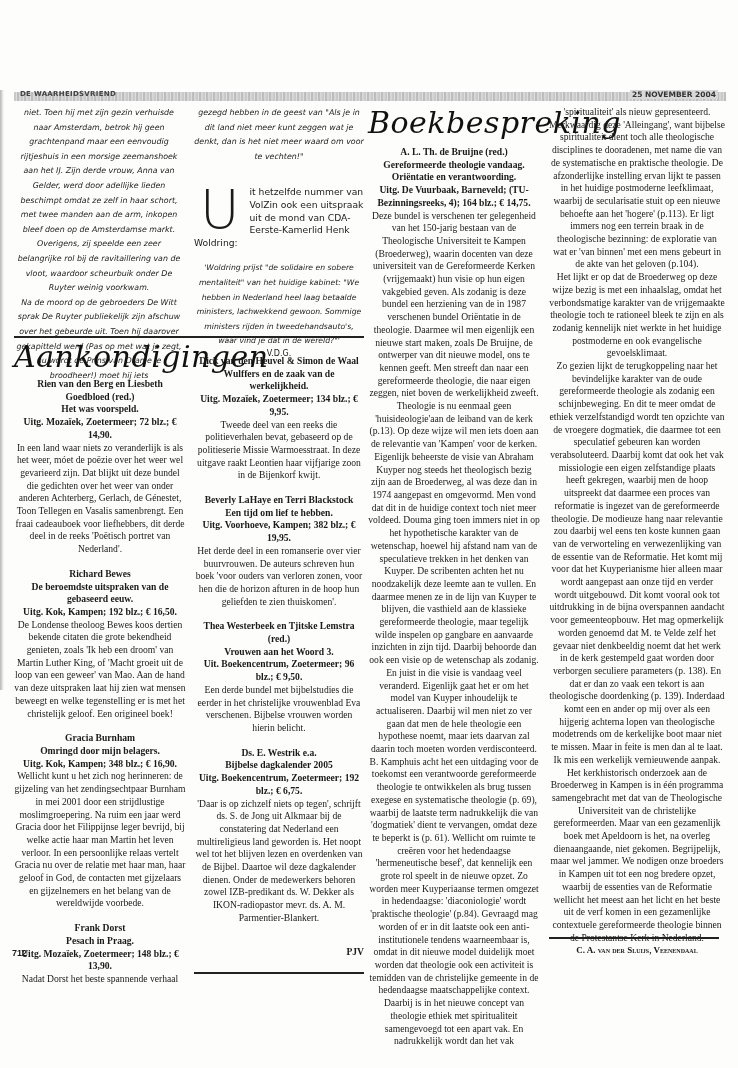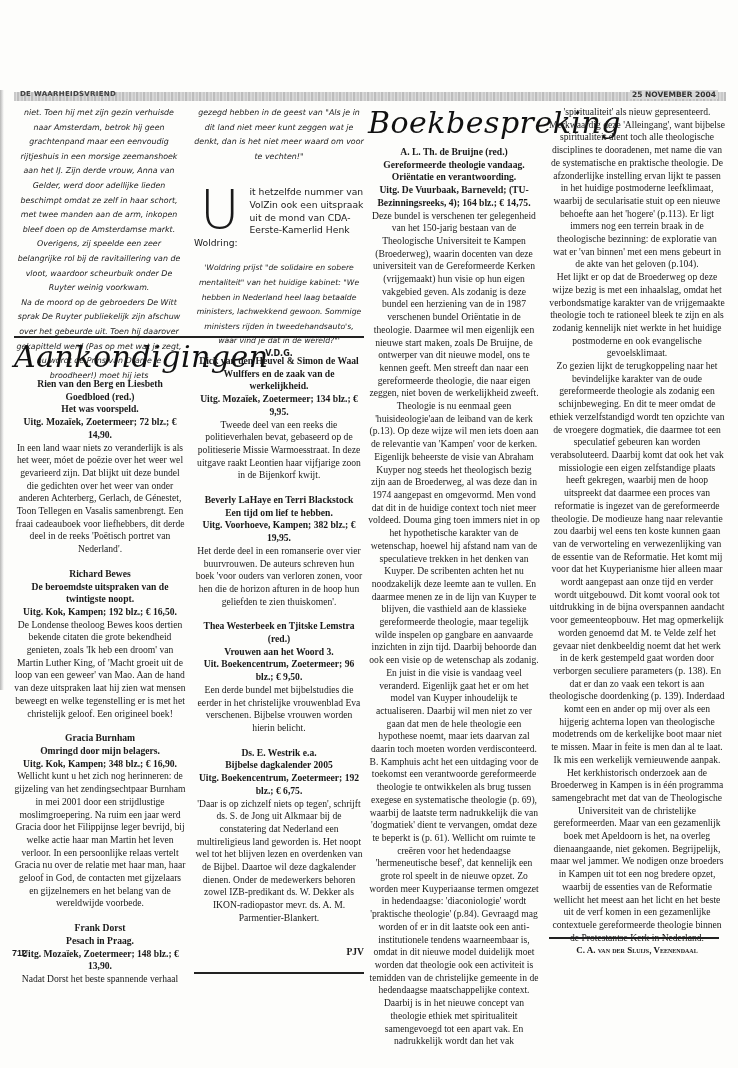--- a/index.html
+++ b/index.html
@@ -12,21 +12,21 @@
   .sans-it { font-family:"DejaVu Sans",sans-serif; font-style:italic; font-size:8.1px; line-height:14.6px; }
   .serif { font-family:"Liberation Serif","DejaVu Serif",serif; font-size:9.6px; line-height:12.7px; }
   .col { position:absolute; }
   .col p { margin:0;text-align:center; }
   .b { font-weight:bold; }
   .sp { height:12px; }
   .rule { position:absolute; height:2px; background:#222; }
   .heading { font-family:"DejaVu Serif","Liberation Serif",serif; font-style:italic; font-size:30px; line-height:34px; color:#111; letter-spacing:0.5px; }
   .dropcap-wrap { font-family:"DejaVu Sans",sans-serif; font-size:9.2px; line-height:12.6px; }
   .dropcap { float:left; font-family:"DejaVu Sans",sans-serif; font-size:54px; line-height:44px; margin:2px 10px 0 6px; font-weight:300; }
-  .sig { text-align:right; font-family:"DejaVu Sans",sans-serif; font-weight:bold; font-size:8px; }
+  .sig { text-align:right; font-family:"DejaVu Sans",sans-serif; font-weight:normal; font-size:8px; }
   .sig-serif { text-align:right; font-family:"Liberation Serif",serif; font-weight:bold; font-size:9px; font-variant:small-caps; }
   .pageno { position:absolute; left:12px; top:948px; font-family:Liberation Sans, sans-serif; font-size:9px; font-weight:bold; }
   .leftedge { position:absolute; left:0; top:90px; width:4px; height:600px; background:linear-gradient(90deg,#888,#fff); opacity:0.6; }
 </style>
 </head>
 <body>
 
 <div class="page">
   <div class="leftedge"></div>
 
@@ -59,21 +59,21 @@
 
     <div>
       <p class="b">Rien van den Berg en Liesbeth Goedbloed (red.)</p>
       <p class="b">Het was voorspeld.</p>
       <p class="b">Uitg. Mozaïek, Zoetermeer; 72 blz.; € 14,90.</p>
       <p>In een land waar niets zo veranderlijk is als het weer, móet de poëzie over het weer wel gevarieerd zijn. Dat blijkt uit deze bundel die gedichten over het weer van onder anderen Achterberg, Gerlach, de Génestet, Toon Tellegen en Vasalis samenbrengt. Een fraai cadeauboek voor liefhebbers, dit derde deel in de reeks 'Poëtisch portret van Nederland'.</p>
     </div>
     <div class="sp"></div>
     <div>
       <p class="b">Richard Bewes</p>
-      <p class="b">De beroemdste uitspraken van de twintigste noopt.</p>
+      <p class="b">De beroemdste uitspraken van de gebaseerd eeuw.</p>
       <p class="b">Uitg. Kok, Kampen; 192 blz.; € 16,50.</p>
       <p>De Londense theoloog Bewes koos dertien bekende citaten die grote bekendheid genieten, zoals 'Ik heb een droom' van Martin Luther King, of 'Macht groeit uit de loop van een geweer' van Mao. Aan de hand van deze uitspraken laat hij zien wat mensen beweegt en welke tegenstelling er is met het christelijk geloof. Een origineel boek!</p>
     </div>
     <div class="sp"></div>
     <div>
       <p class="b">Gracia Burnham</p>
       <p class="b">Omringd door mijn belagers.</p>
       <p class="b">Uitg. Kok, Kampen; 348 blz.; € 16,90.</p>
       <p>Wellicht kunt u het zich nog herinneren: de gijzeling van het zendingsechtpaar Burnham in mei 2001 door een strijdlustige moslimgroepering. Na ruim een jaar werd Gracia door het Filippijnse leger bevrijd, bij welke actie haar man Martin het leven verloor. In een persoonlijke relaas vertelt Gracia nu over de relatie met haar man, haar geloof in God, de contacten met gijzelaars en gijzelnemers en het belang van de wereldwijde voorbede.</p>
     </div>

